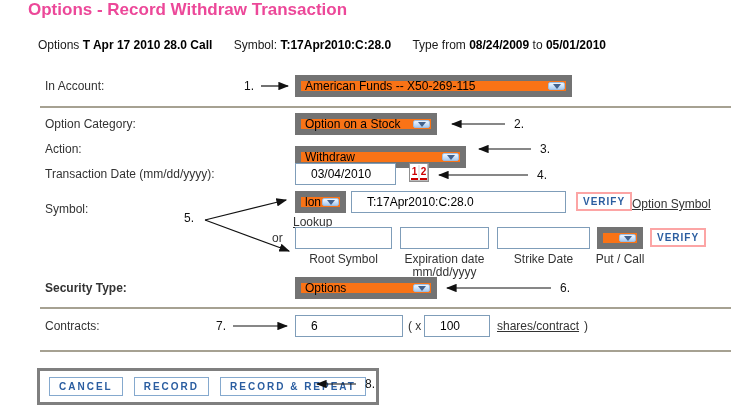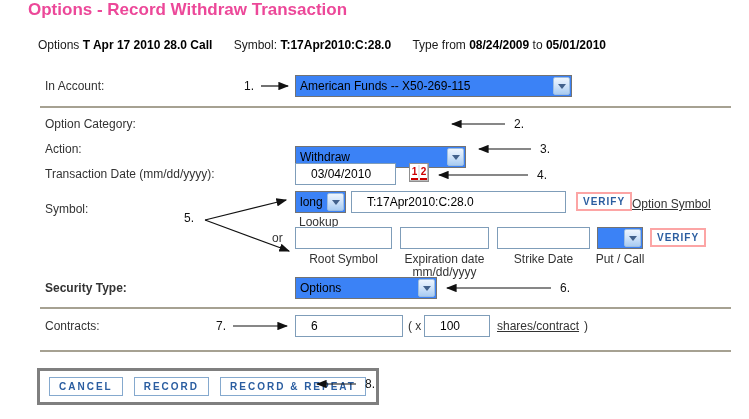--- a/index.html
+++ b/index.html
@@ -7,21 +7,21 @@
         font-family:"Liberation Sans",sans-serif;overflow:hidden;}
   .title{position:absolute;left:28px;top:0;font-size:17px;font-weight:bold;color:#ec4899;}
   .summary{position:absolute;left:38px;top:38px;font-size:12px;color:#1a1a1a;white-space:nowrap;}
   .summary .b{font-weight:bold;color:#000;}
   .gap{margin-left:18px;}
   .lbl{position:absolute;font-size:12px;color:#333;white-space:nowrap;}
   .sep{position:absolute;left:40px;width:691px;height:2px;background:#A6A192;}
   .txt-input{position:absolute;height:22px;border:1px solid #7F9DB9;background:#fff;
              font-family:"Liberation Sans",sans-serif;font-size:12px;color:#000;
              padding:0 15px;box-sizing:border-box;}
-  .xp-select{position:absolute;height:22px;border:1px solid #737373;background:#3b82f6;
+  .xp-select{position:absolute;height:22px;border:6px solid #737373;background:#f97316;
              box-sizing:border-box;display:flex;align-items:center;font-size:12px;color:#000;
              padding-left:4px;cursor:default;}
   .xp-select .val{flex:1;white-space:nowrap;overflow:hidden;}
   .xp-btn{width:17px;align-self:stretch;margin:1px;border-radius:2px;
           background:linear-gradient(180deg,#EEF5FE 0%,#D3E5FA 45%,#A9CCF2 100%);
           border:1px solid #9FBEE0;box-sizing:border-box;
           display:flex;align-items:center;justify-content:center;}
   .chev{width:0;height:0;border-left:4px solid transparent;border-right:4px solid transparent;
         border-top:5px solid #42618C;}
   .verify-btn{position:absolute;background:#fff;border:2px solid #fca5a5;color:#2A5DA0;
@@ -65,20 +65,26 @@
   <div class="xp-select" style="left:295px;top:75px;width:277px;">
     <span class="val">American Funds -- X50-269-115</span>
     <span class="xp-btn">
         <span class="chev"></span>
       </span>
   </div>
 
   <div class="sep" style="top:106px;"></div>
 
   <div class="lbl" style="left:45px;top:117px;">Option Category:</div>
+  <div class="xp-select" style="left:295px;top:113px;width:142px;">
+    <span class="val">Option on a Stock</span>
+    <span class="xp-btn">
+        <span class="chev"></span>
+      </span>
+  </div>
 
   <div class="lbl" style="left:45px;top:142px;">Action:</div>
   <div class="xp-select" style="left:295px;top:138px;width:171px;margin-top:8px;">
     <span class="val">Withdraw</span>
     <span class="xp-btn">
         <span class="chev"></span>
       </span>
   </div>
 
   <div class="lbl" style="left:45px;top:167px;">Transaction Date (mm/dd/yyyy):</div>
@@ -92,21 +98,21 @@
 
   <div class="xp-select" style="left:295px;top:191px;width:51px;">
     <span class="val">long</span>
     <span class="xp-btn">
         <span class="chev"></span>
       </span>
   </div>
   <input class="txt-input" style="left: 351px; top: 191px; width: 215px;" value="T:17Apr2010:C:28.0">
   <button class="verify-btn" style="left:576px;top:192px;">VERIFY</button>
   <span class="lbl link" style="left:632px;top:197px;">Option Symbol</span>
-  <span class="lbl link" style="left:299px;top:215px;">Lookup</span>
+  <span class="lbl link" style="left:293px;top:215px;">Lookup</span>
 
   <div class="lbl" style="left:272px;top:231px;">or</div>
   <input class="txt-input" style="left: 295px; top: 227px; width: 97px;">
   <input class="txt-input" style="left: 400px; top: 227px; width: 89px;">
   <input class="txt-input" style="left: 497px; top: 227px; width: 93px;">
   <div class="xp-select" style="left:597px;top:227px;width:46px;">
     <span class="val"></span>
     <span class="xp-btn">
         <span class="chev"></span>
       </span>

